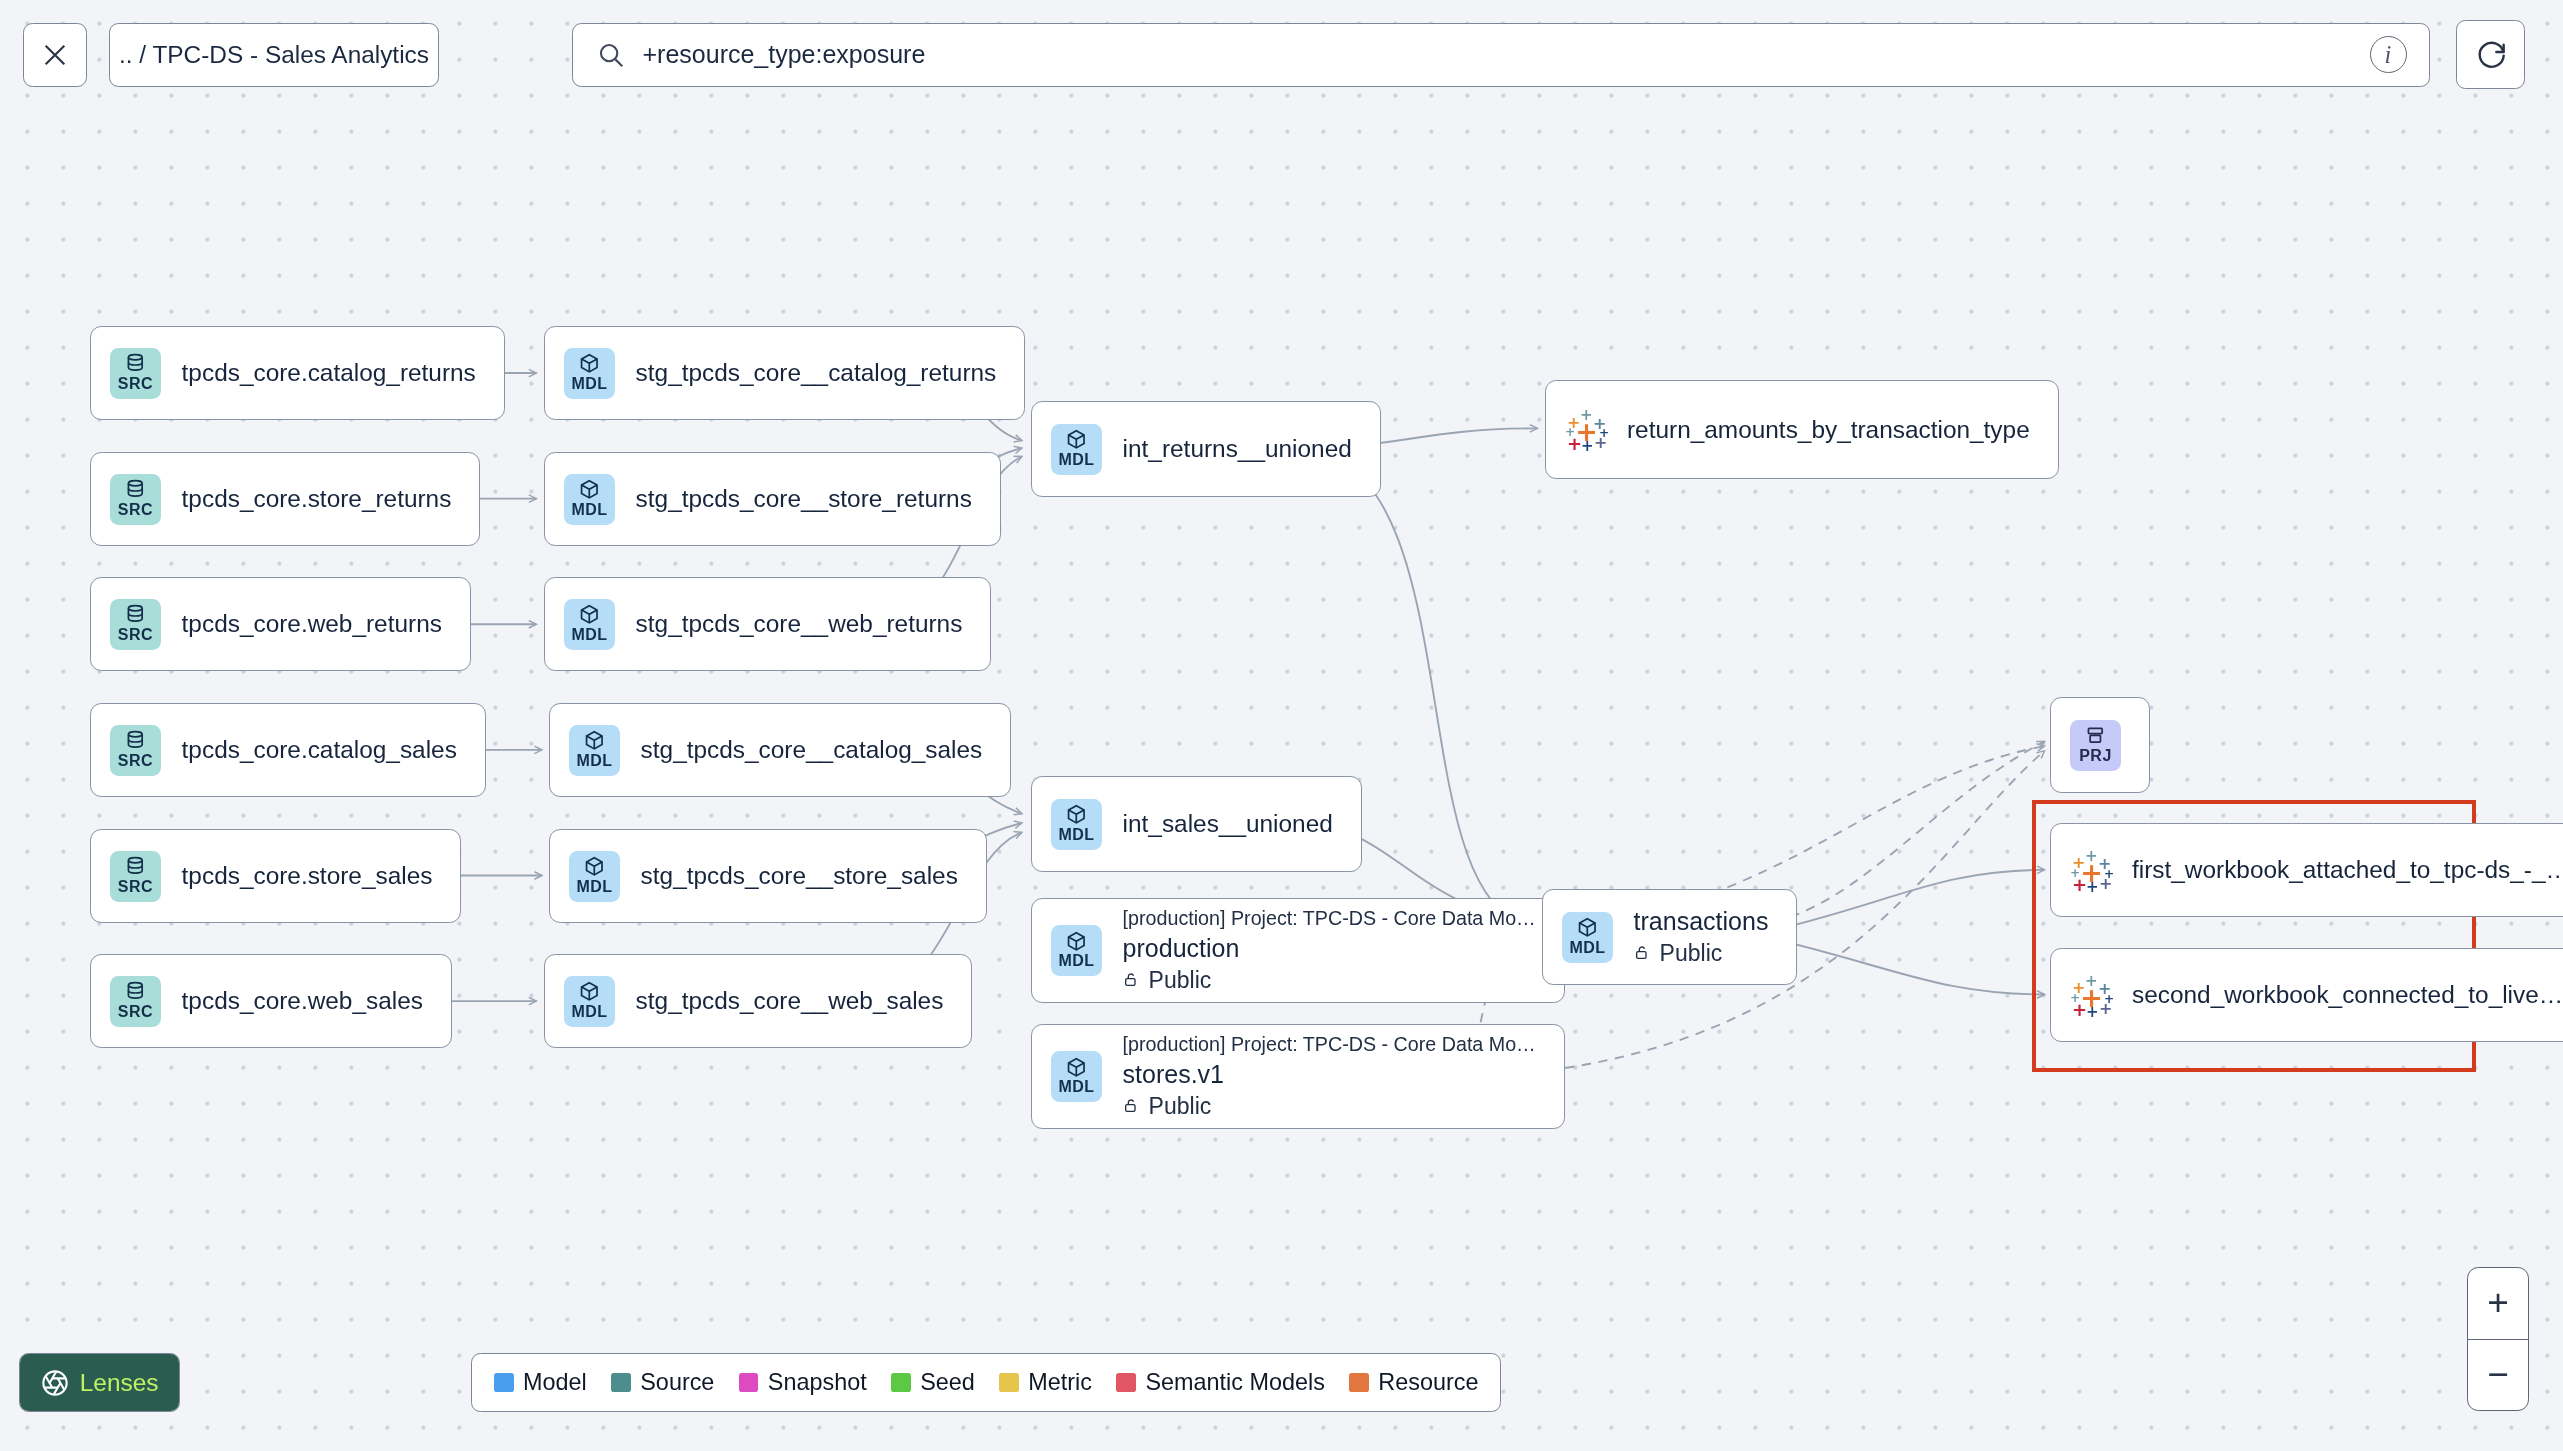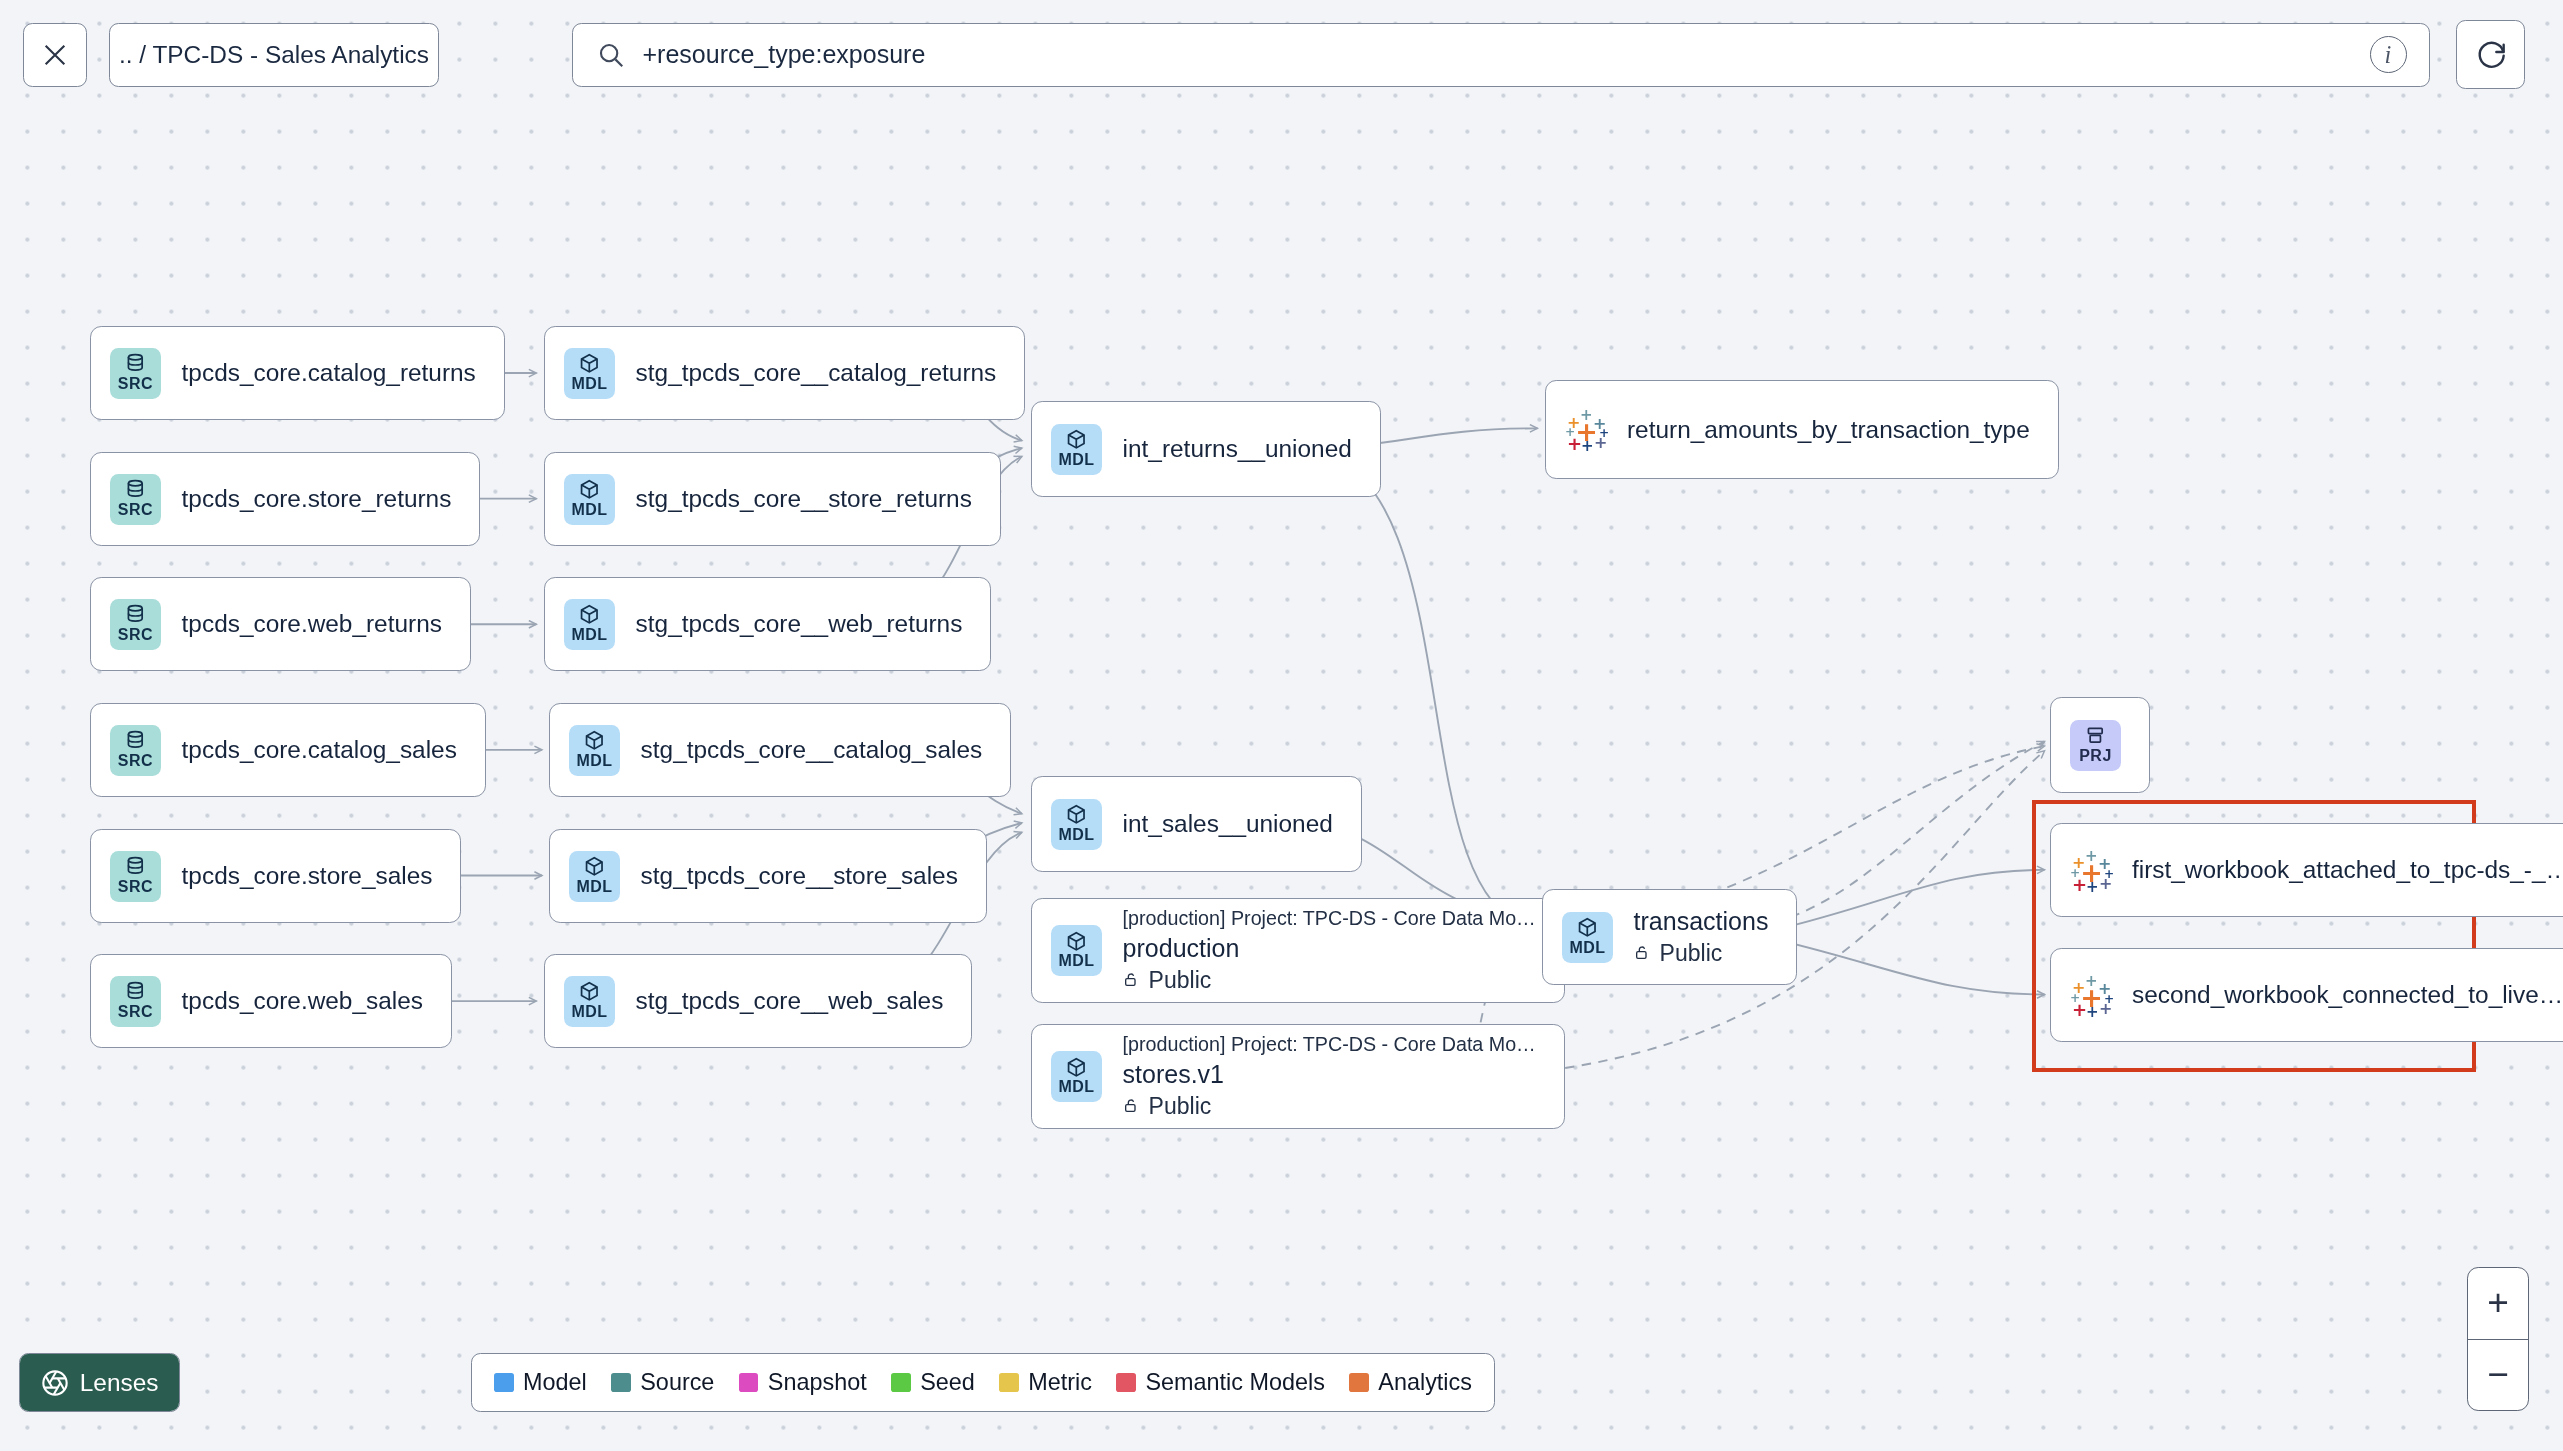--- a/index.html
+++ b/index.html
@@ -45,21 +45,21 @@
   .meta-line { font-size:19.7px; color:#222f44; white-space:nowrap; }
   .name-line { font-size:25px; color:#16243c; white-space:nowrap; }
   .public-line { font-size:23px; color:#222f44; display:flex; align-items:center; gap:10px; }
   .exposure-node { gap:19px; }
   .tableau { position:relative; width:43px; height:43px; flex:0 0 auto; }
   .tableau span { position:absolute; font-weight:bold; line-height:1; font-family:"DejaVu Sans", sans-serif; }
   .highlight-box { position:absolute; border:4.7px solid #d23b1c; z-index:2; pointer-events:none; }
   
   .lens-combo { position:absolute; left:19px; top:1353px; height:59px; display:flex;
     border:1.9px solid #7e8798; border-radius:9.4px; overflow:hidden; background:#fff; z-index:4; }
-  .lens-seg { background:#2a5c50; color:#ffffff; display:flex; align-items:center; gap:11.2px;
+  .lens-seg { background:#2a5c50; color:#bef264; display:flex; align-items:center; gap:11.2px;
     padding:0 20.6px; font-size:24.4px; cursor:pointer; }
   .rtype-seg { display:flex; align-items:center; gap:13px; padding:0 22.5px; font-size:24.4px;
     color:#1b2940; cursor:pointer; background:#fff; }
   .legend { position:absolute; left:471px; top:1353px; height:59px; background:#fff;
     border:1.9px solid #7e8798; border-radius:9.4px; display:flex; align-items:center;
     gap:24.4px; padding:0 22px; z-index:4; }
   .legend-item { display:flex; align-items:center; gap:9.4px; font-size:23.4px; color:#101828; }
   .legend-chip { width:19.7px; height:19.7px; border-radius:2.8px; }
   .zoomctl { position:absolute; left:2467px; top:1267px; width:62px; height:144px;
     border:1.9px solid #5d6676; border-radius:11.2px; background:#fff; display:flex;
@@ -436,21 +436,21 @@
   <div class="legend-item">
     <span class="legend-chip" style="background-color: rgb(229, 197, 75);"></span>
     <span>Metric</span>
   </div>
   <div class="legend-item">
     <span class="legend-chip" style="background-color: rgb(226, 85, 99);"></span>
     <span>Semantic Models</span>
   </div>
   <div class="legend-item">
     <span class="legend-chip" style="background-color: rgb(226, 118, 63);"></span>
-    <span>Analytics</span>
+    <span>Resource</span>
   </div>
 </div>
 
 <div class="zoomctl">
   <div class="zbtn">+</div>
   <div class="zbtn">−</div>
 </div>
 
 
 </body></html>

